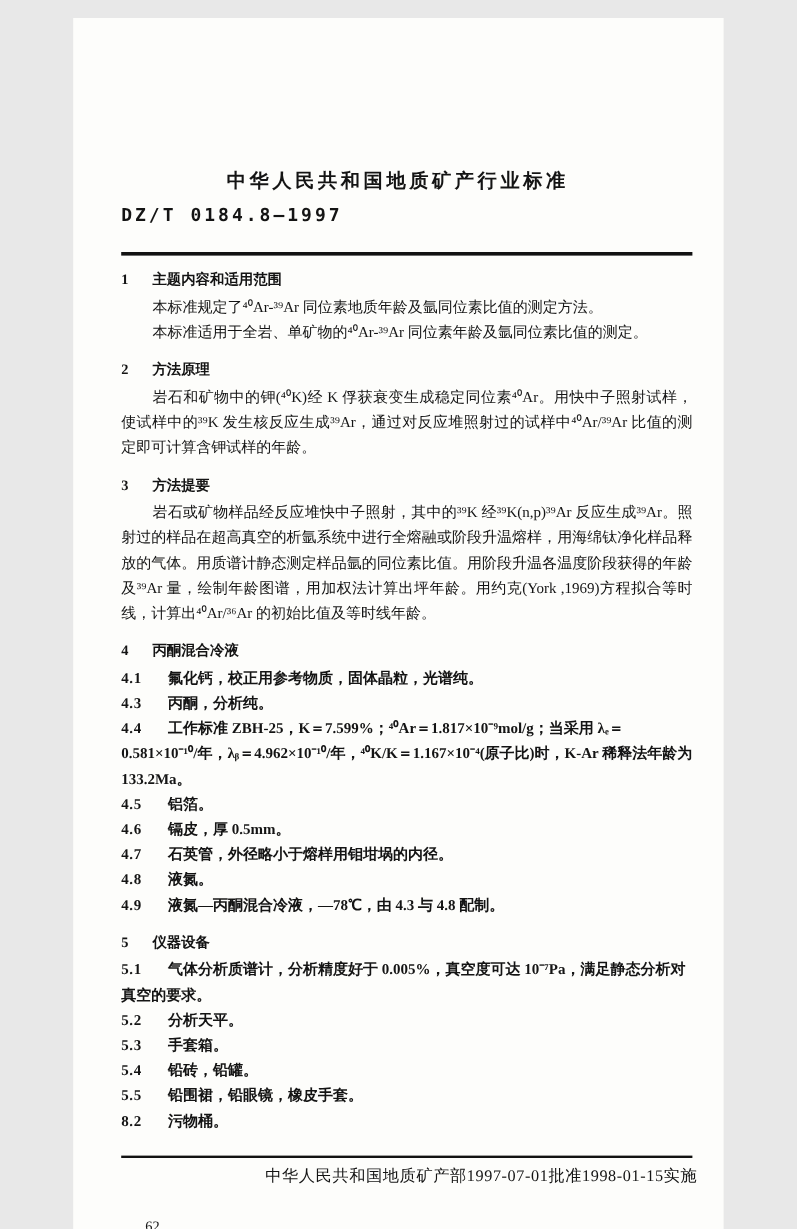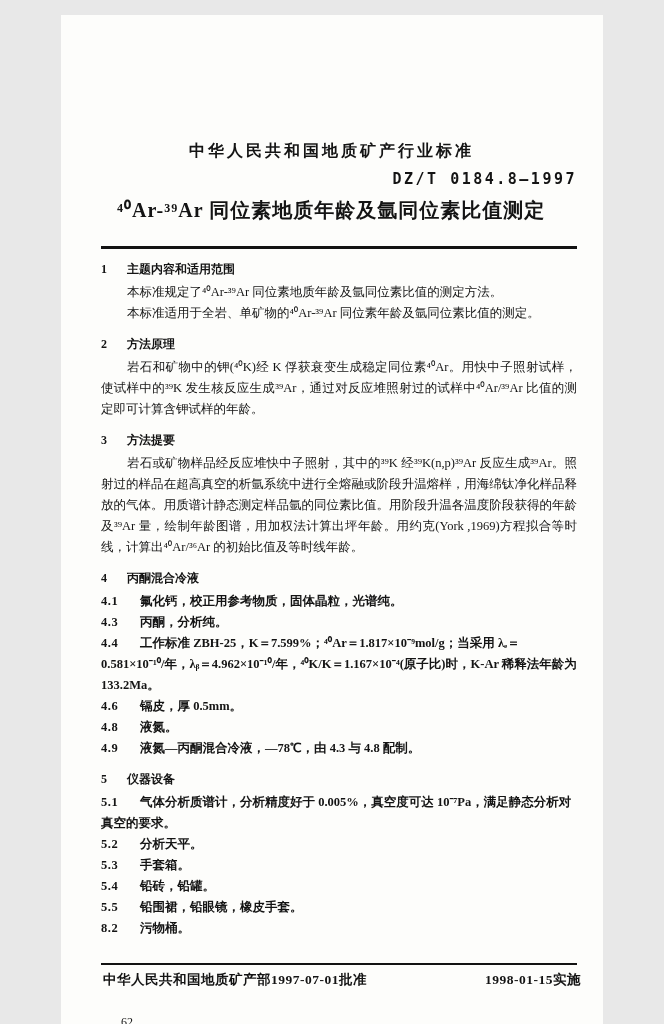--- a/index.html
+++ b/index.html
@@ -22,21 +22,20 @@
   .std-type {
     margin-top: 126px;
     padding-left: 88px;
     font-weight: bold;
     font-size: 16px;
     letter-spacing: 3px;
     white-space: nowrap;
   }
   .std-no {
     margin-top: 8px;
-    text-align: right;
     font-family: "DejaVu Sans Mono", monospace;
     font-weight: bold;
     font-size: 15px;
     letter-spacing: 2.5px;
   }
   .doc-title {
     margin-top: 8px;
     padding-left: 16px;
     font-weight: bold;
     font-size: 20px;
@@ -84,41 +83,40 @@
     top: 948px;
     height: 2px;
     background: #121212;
   }
   .footer-line {
     position: absolute;
     left: 42px;
     right: 22px;
     top: 956px;
     display: flex;
-    justify-content: space-between;
-    font-weight: bold;
+    justify-content: flex-end;
+    font-weight: normal;
     font-size: 13.5px;
     letter-spacing: 0.5px;
   }
   .page-num {
     position: absolute;
     left: 60px;
     top: 1000px;
     font-size: 12px;
   }
 </style>
 </head>
 <body>
 
 <div class="page">
   <div class="content">
 
     <div class="std-type">中华人民共和国地质矿产行业标准</div>
     <div class="std-no">DZ/T 0184.8—1997</div>
-    <div class="doc-title">⁴⁰Ar-³⁹Ar 同位素地质年龄及氩同位素比值测定</div>
     <div class="rule-top"></div>
 
     <div>
       <div class="sec-head">
         <span class="sec-num">1</span><span>主题内容和适用范围</span>
       </div>
       <p class="para">本标准规定了⁴⁰Ar-³⁹Ar 同位素地质年龄及氩同位素比值的测定方法。</p>
       <p class="para">本标准适用于全岩、单矿物的⁴⁰Ar-³⁹Ar 同位素年龄及氩同位素比值的测定。</p>
     </div>
 
@@ -136,21 +134,23 @@
       <p class="para">岩石或矿物样品经反应堆快中子照射，其中的³⁹K 经³⁹K(n,p)³⁹Ar 反应生成³⁹Ar。照射过的样品在超高真空的析氩系统中进行全熔融或阶段升温熔样，用海绵钛净化样品释放的气体。用质谱计静态测定样品氩的同位素比值。用阶段升温各温度阶段获得的年龄及³⁹Ar 量，绘制年龄图谱，用加权法计算出坪年龄。用约克(York ,1969)方程拟合等时线，计算出⁴⁰Ar/³⁶Ar 的初始比值及等时线年龄。</p>
     </div>
 
     <div>
       <div class="sec-head">
         <span class="sec-num">4</span><span>丙酮混合冷液</span>
       </div>
       <p class="item"><span class="item-num">4.1</span><span>氟化钙，校正用参考物质，固体晶粒，光谱纯。</span></p>
       <p class="item"><span class="item-num">4.3</span><span>丙酮，分析纯。</span></p>
       <p class="item"><span class="item-num">4.4</span><span>工作标准 ZBH-25，K＝7.599%；⁴⁰Ar＝1.817×10⁻⁹mol/g；当采用 λₑ＝0.581×10⁻¹⁰/年，λᵦ＝4.962×10⁻¹⁰/年，⁴⁰K/K＝1.167×10⁻⁴(原子比)时，K-Ar 稀释法年龄为 133.2Ma。</span></p>
+      <p class="item"><span class="item-num">4.5</span><span>铝箔。</span></p>
       <p class="item"><span class="item-num">4.6</span><span>镉皮，厚 0.5mm。</span></p>
+      <p class="item"><span class="item-num">4.7</span><span>石英管，外径略小于熔样用钼坩埚的内径。</span></p>
       <p class="item"><span class="item-num">4.8</span><span>液氮。</span></p>
       <p class="item"><span class="item-num">4.9</span><span>液氮—丙酮混合冷液，—78℃，由 4.3 与 4.8 配制。</span></p>
     </div>
 
     <div>
       <div class="sec-head">
         <span class="sec-num">5</span><span>仪器设备</span>
       </div>
       <p class="item"><span class="item-num">5.1</span><span>气体分析质谱计，分析精度好于 0.005%，真空度可达 10⁻⁷Pa，满足静态分析对真空的要求。</span></p>
       <p class="item"><span class="item-num">5.2</span><span>分析天平。</span></p>

